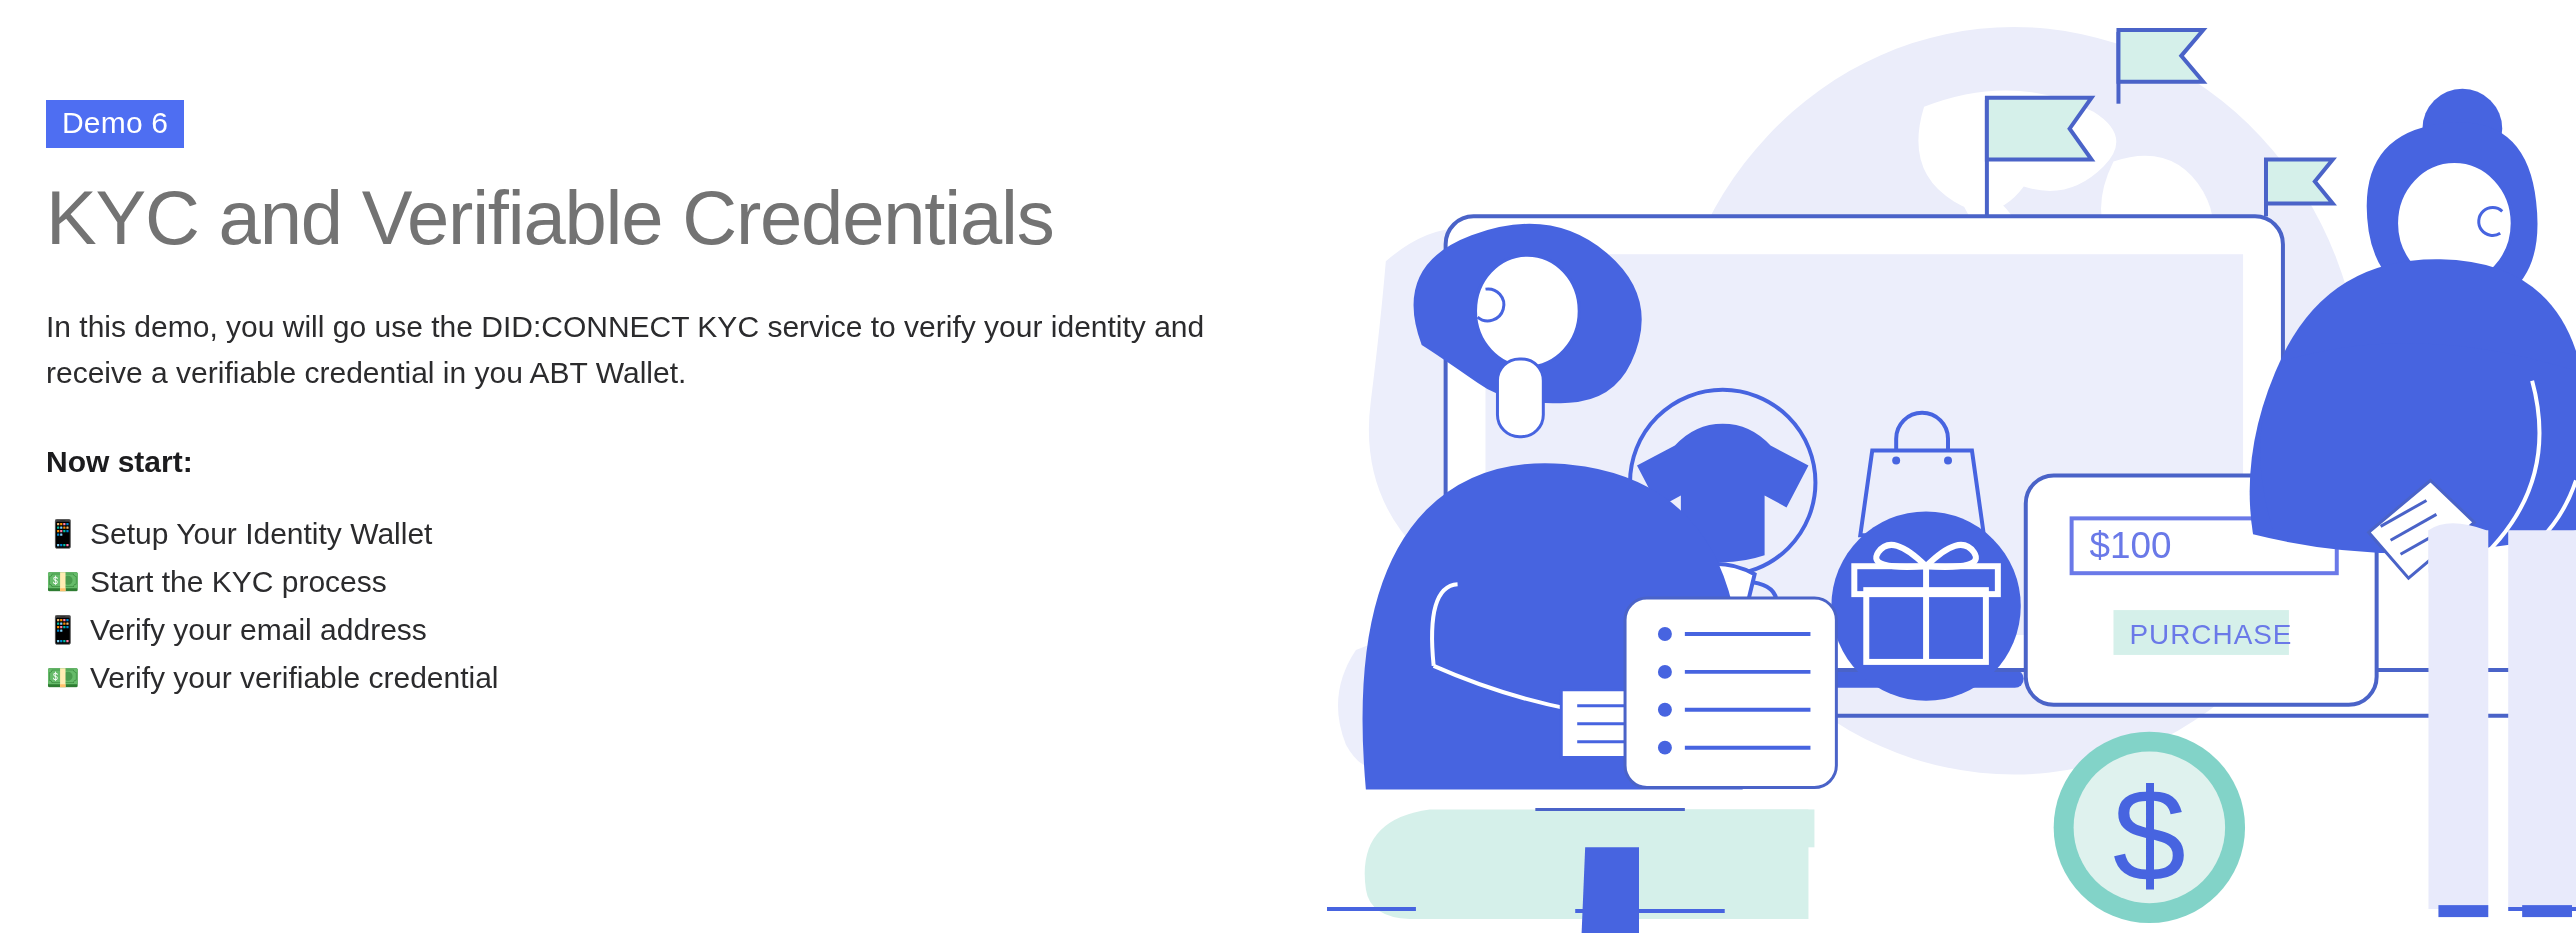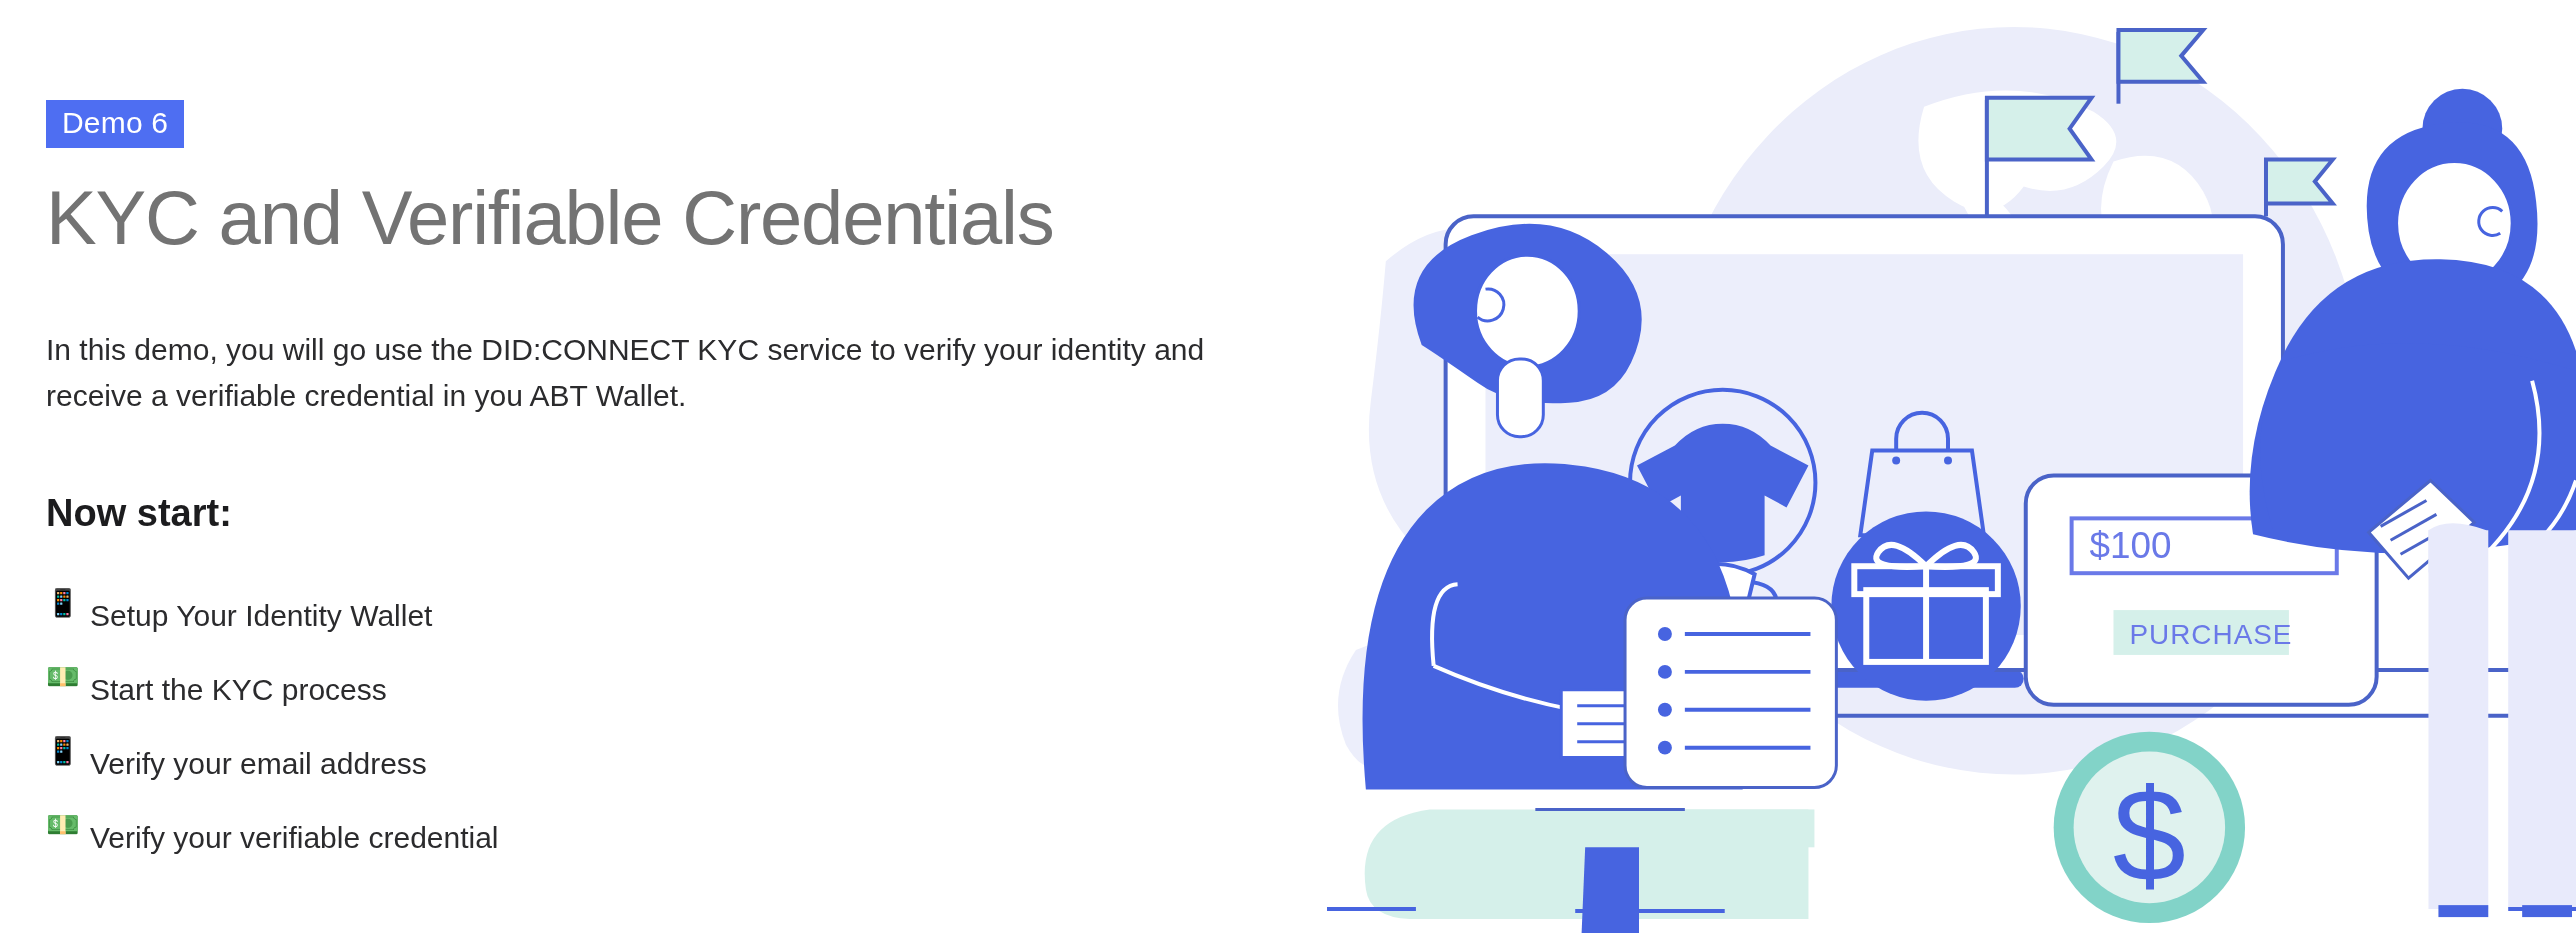--- a/index.html
+++ b/index.html
@@ -48,31 +48,31 @@
     margin-top: 30px;
     font-size: 76px;
     line-height: 1.05;
     font-weight: 400;
     color: #737373;
     letter-spacing: -1.2px;
     white-space: nowrap;
   }
 
   .intro {
-    margin-top: 69px;
+    margin-top: 46px;
     font-size: 30px;
     line-height: 1.55;
     color: #2b2b2d;
     max-width: 1176px;
     font-weight: 400;
   }
 
   .now-start {
-    margin-top: 72px;
-    font-size: 38px;
+    margin-top: 48px;
+    font-size: 30px;
     font-weight: bold;
     color: #1c1c1e;
   }
 
   .steps {
     margin-top: 40px;
     list-style: none;
   }
 
   .step {
@@ -86,21 +86,21 @@
 
   .step-icon {
     width: 44px;
     flex: none;
     font-size: 27px;
     line-height: 1;
     text-align: left;
     font-family: "DejaVu Sans", sans-serif;
   }
 
-  .step-label { white-space: nowrap; margin-top: 26px; }
+  .step-label { white-space: nowrap; }
 
   
   .illustration {
     position: relative;
     flex: none;
     width: 1250px;
     height: 933px;
     margin-top: 12px;
   }
   .illustration svg { display: block; width: 1250px; height: 933px; }

